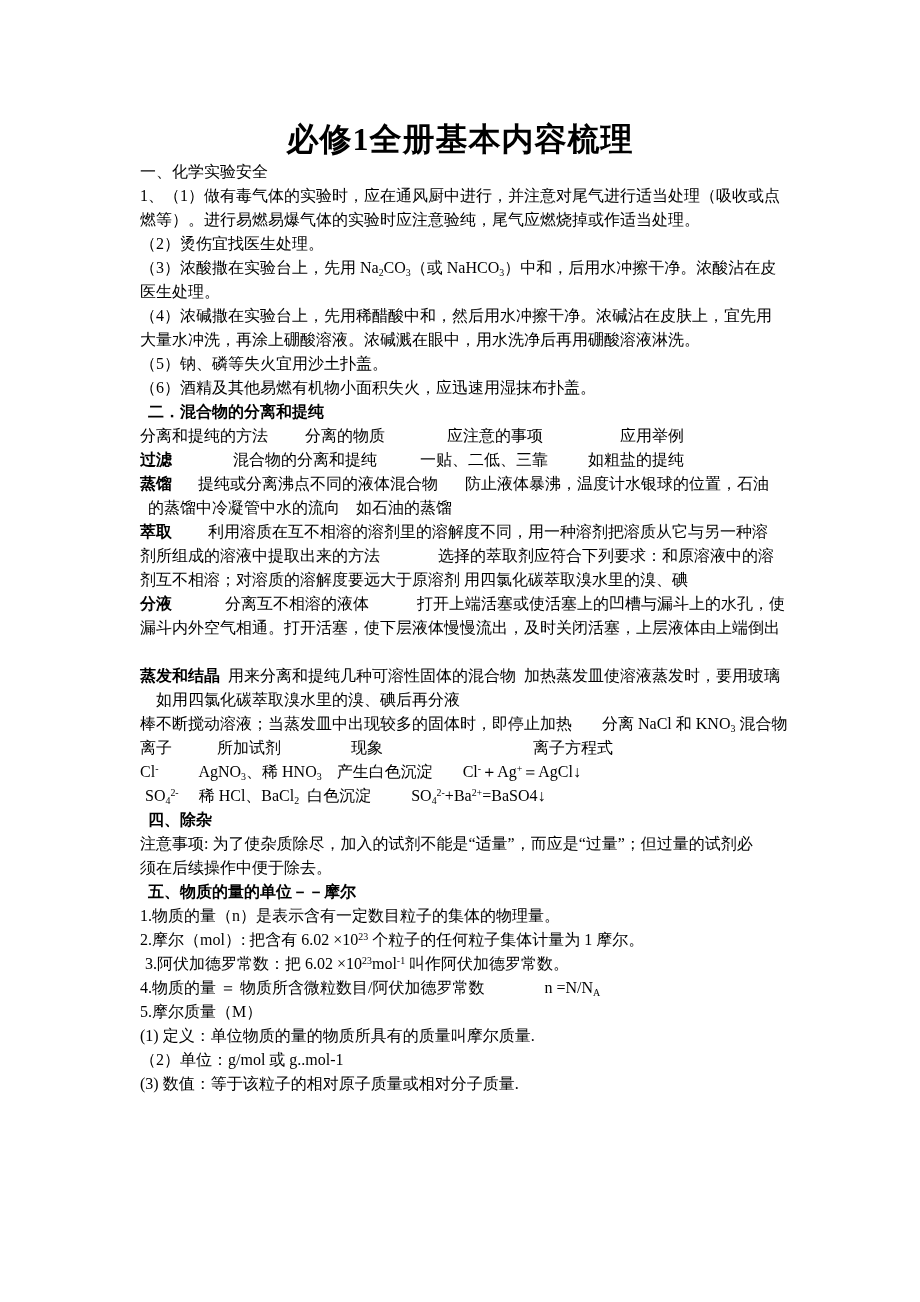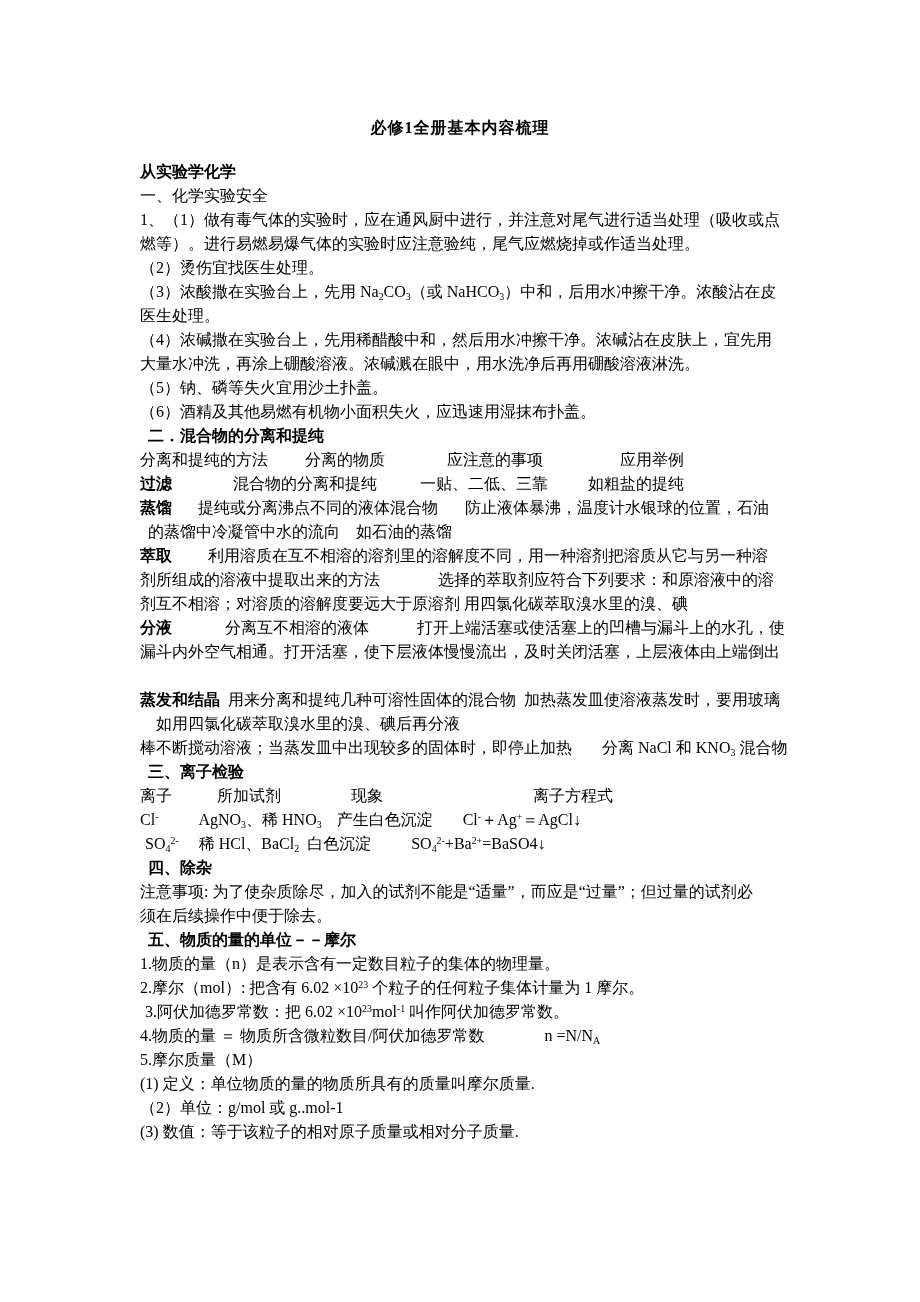--- a/index.html
+++ b/index.html
@@ -10,21 +10,21 @@
     background:#ffffff;
     color:#000000;
     font-family:"Liberation Serif", serif;
     overflow:hidden;
   }
   .doc-title {
     position:absolute;
     top:118px; left:0;
     width:920px;
     text-align:center;
-    font-size:16px;
+    font-size:32px;
     font-weight:bold;
     letter-spacing:1px;
     white-space:pre;
   }
   .content {
     position:absolute;
     left:140px; top:160px;
     width:700px;
   }
   .line {
@@ -37,21 +37,20 @@
   .line .seg.b { font-weight:bold; }
   .line sub { font-size:62%; line-height:0; vertical-align:-3px; }
   .line sup { font-size:62%; line-height:0; vertical-align:5px; }
 </style>
 </head>
 <body>
 
 <div class="page">
   <div class="doc-title">必修1全册基本内容梳理</div>
   <div class="content">
-      <div class="line"><span class="seg b">从实验学化学</span></div>
       <div class="line"><span class="seg">一、化学实验安全</span></div>
       <div class="line"><span class="seg">1、（1）做有毒气体的实验时，应在通风厨中进行，并注意对尾气进行适当处理（吸收或点</span></div>
       <div class="line"><span class="seg">燃等）。进行易燃易爆气体的实验时应注意验纯，尾气应燃烧掉或作适当处理。</span></div>
       <div class="line"><span class="seg">（2）烫伤宜找医生处理。</span></div>
       <div class="line"><span class="seg">（3）浓酸撒在实验台上，先用 Na<sub>2</sub>CO<sub>3</sub>（或 NaHCO<sub>3</sub>）中和，后用水冲擦干净。浓酸沾在皮</span></div>
       <div class="line"><span class="seg">医生处理。</span></div>
       <div class="line"><span class="seg">（4）浓碱撒在实验台上，先用稀醋酸中和，然后用水冲擦干净。浓碱沾在皮肤上，宜先用</span></div>
       <div class="line"><span class="seg">大量水冲洗，再涂上硼酸溶液。浓碱溅在眼中，用水洗净后再用硼酸溶液淋洗。</span></div>
       <div class="line"><span class="seg">（5）钠、磷等失火宜用沙土扑盖。</span></div>
       <div class="line"><span class="seg">（6）酒精及其他易燃有机物小面积失火，应迅速用湿抹布扑盖。</span></div>
@@ -62,21 +61,20 @@
       <div class="line"><span class="seg" style="margin-left: 8px;">的蒸馏中冷凝管中水的流向</span><span class="seg" style="margin-left: 16px;">如石油的蒸馏</span></div>
       <div class="line"><span class="seg b">萃取</span><span class="seg" style="margin-left: 36px;">利用溶质在互不相溶的溶剂里的溶解度不同，用一种溶剂把溶质从它与另一种溶</span></div>
       <div class="line"><span class="seg">剂所组成的溶液中提取出来的方法</span><span class="seg" style="margin-left: 58px;">选择的萃取剂应符合下列要求：和原溶液中的溶</span></div>
       <div class="line"><span class="seg">剂互不相溶；对溶质的溶解度要远大于原溶剂 用四氯化碳萃取溴水里的溴、碘</span></div>
       <div class="line"><span class="seg b">分液</span><span class="seg" style="margin-left: 53px;">分离互不相溶的液体</span><span class="seg" style="margin-left: 48px;">打开上端活塞或使活塞上的凹槽与漏斗上的水孔，使</span></div>
       <div class="line"><span class="seg">漏斗内外空气相通。打开活塞，使下层液体慢慢流出，及时关闭活塞，上层液体由上端倒出</span></div>
       <div class="line"></div>
       <div class="line"><span class="seg b">蒸发和结晶</span><span class="seg" style="margin-left: 8px;">用来分离和提纯几种可溶性固体的混合物</span><span class="seg" style="margin-left: 8px;">加热蒸发皿使溶液蒸发时，要用玻璃</span></div>
       <div class="line"><span class="seg" style="margin-left: 16px;">如用四氯化碳萃取溴水里的溴、碘后再分液</span></div>
       <div class="line"><span class="seg">棒不断搅动溶液；当蒸发皿中出现较多的固体时，即停止加热</span><span class="seg" style="margin-left: 30px;">分离 NaCl 和 KNO<sub>3</sub> 混合物</span></div>
-      <div class="line"><span class="seg b" style="margin-left: 8px;">三、离子检验</span></div>
       <div class="line"><span class="seg">离子</span><span class="seg" style="margin-left: 45px;">所加试剂</span><span class="seg" style="margin-left: 70px;">现象</span><span class="seg" style="margin-left: 150px;">离子方程式</span></div>
       <div class="line"><span class="seg">Cl<sup>-</sup></span><span class="seg" style="margin-left: 40px;">AgNO<sub>3</sub>、稀 HNO<sub>3</sub></span><span class="seg" style="margin-left: 15px;">产生白色沉淀</span><span class="seg" style="margin-left: 30px;">Cl<sup>-</sup>＋Ag<sup>+</sup>＝AgCl↓</span></div>
       <div class="line"><span class="seg" style="margin-left: 5px;">SO<sub>4</sub><sup>2-</sup></span><span class="seg" style="margin-left: 20px;">稀 HCl、BaCl<sub>2</sub></span><span class="seg" style="margin-left: 8px;">白色沉淀</span><span class="seg" style="margin-left: 40px;">SO<sub>4</sub><sup>2-</sup>+Ba<sup>2+</sup>=BaSO4↓</span></div>
       <div class="line"><span class="seg b" style="margin-left: 8px;">四、除杂</span></div>
       <div class="line"><span class="seg">注意事项: 为了使杂质除尽，加入的试剂不能是“适量”，而应是“过量”；但过量的试剂必</span></div>
       <div class="line"><span class="seg">须在后续操作中便于除去。</span></div>
       <div class="line"><span class="seg b" style="margin-left: 8px;">五、物质的量的单位－－摩尔</span></div>
       <div class="line"><span class="seg">1.物质的量（n）是表示含有一定数目粒子的集体的物理量。</span></div>
       <div class="line"><span class="seg">2.摩尔（mol）: 把含有 6.02 ×10<sup>23</sup> 个粒子的任何粒子集体计量为 1 摩尔。</span></div>
       <div class="line"><span class="seg" style="margin-left: 5px;">3.阿伏加德罗常数：把 6.02 ×10<sup>23</sup>mol<sup>-1</sup> 叫作阿伏加德罗常数。</span></div>

